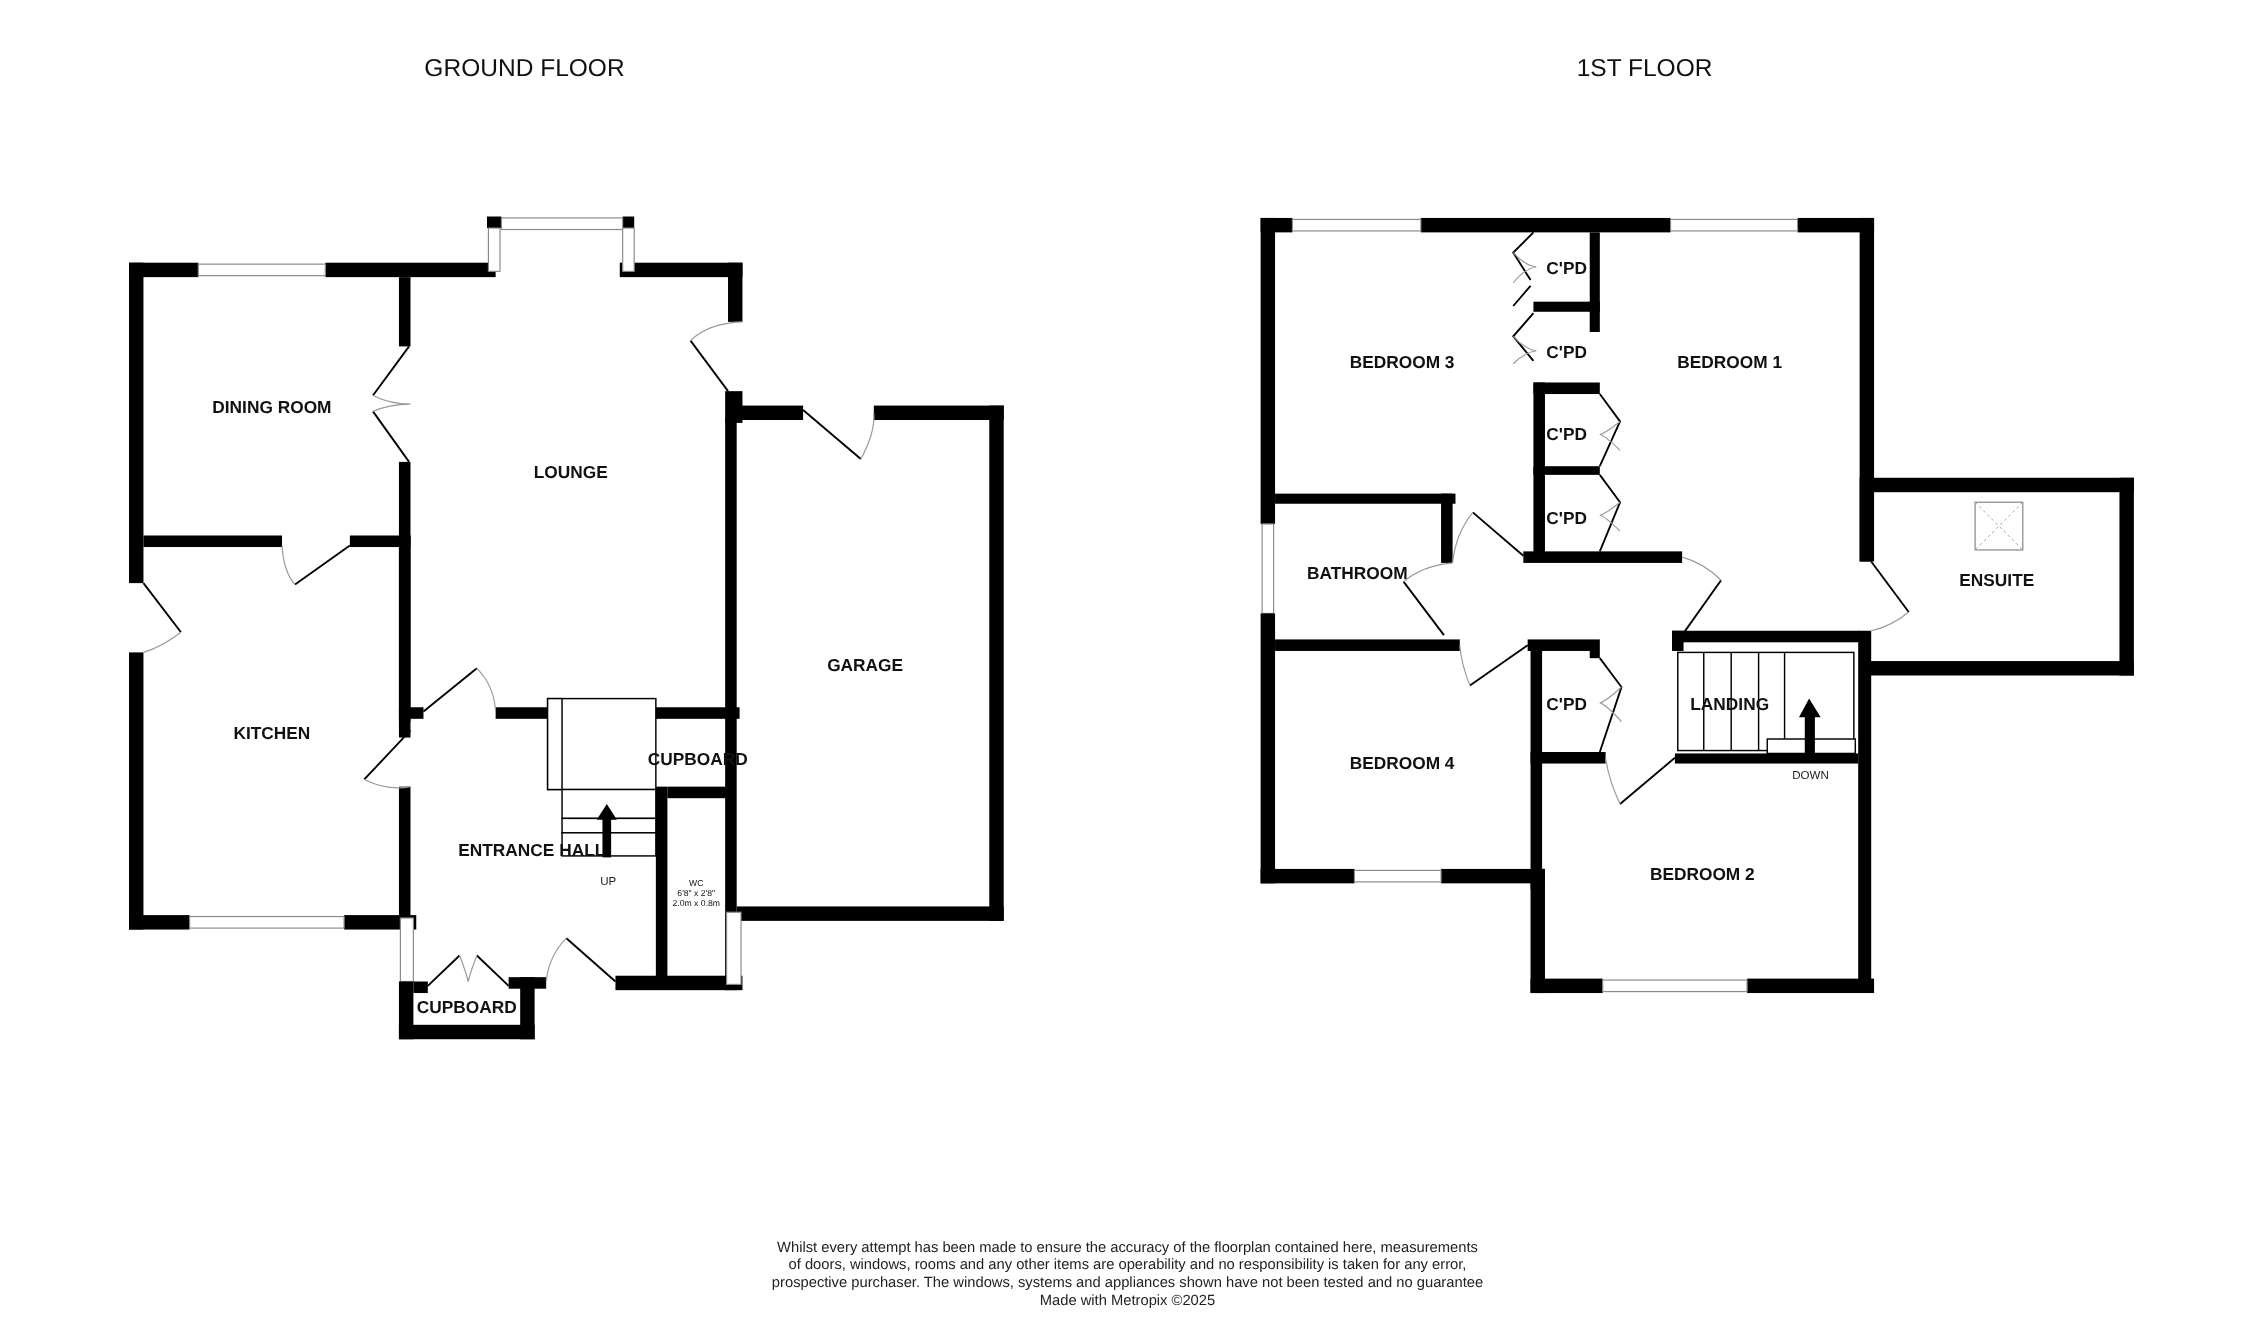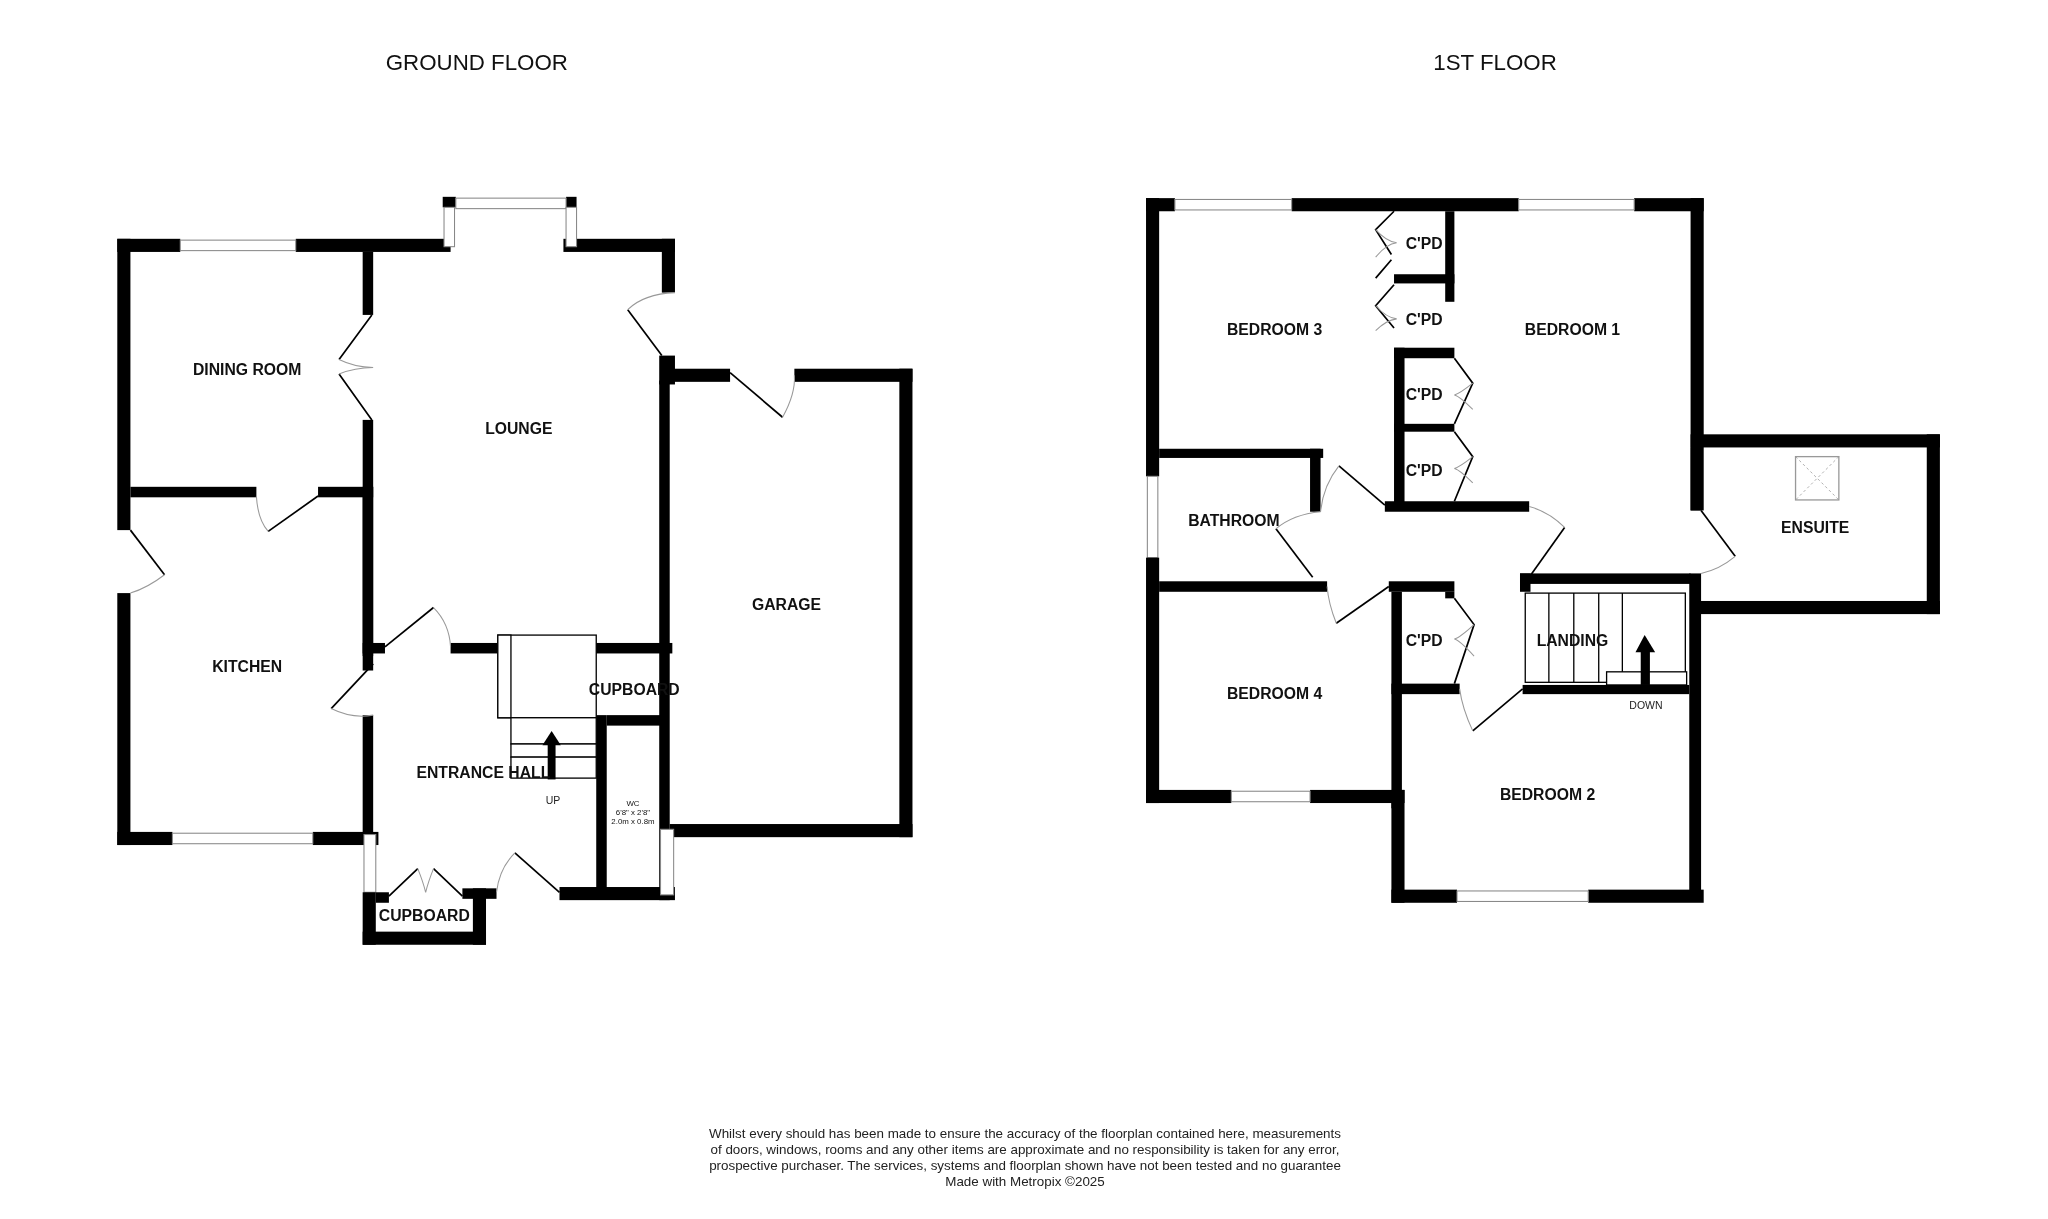--- a/index.html
+++ b/index.html
@@ -209,17 +209,17 @@
     <text class="room" x="940" y="401">BATHROOM</text>
     <text class="room" x="1383" y="406">ENSUITE</text>
     <text class="room" x="1198" y="492">LANDING</text>
     <text class="room" x="971" y="533">BEDROOM 4</text>
     <text class="room" x="1179" y="610">BEDROOM 2</text>
     <text class="small" x="1254" y="540">DOWN</text>
   </g>
 </svg>
 
 <div class="disclaimer">
-  <div>Whilst every should has been made to ensure the accuracy of the floorplan contained here, measurements</div>
-  <div>of doors, windows, rooms and any other items are approximate and no responsibility is taken for any error,</div>
-  <div>prospective purchaser. The services, systems and floorplan shown have not been tested and no guarantee</div>
+  <div>Whilst every attempt has been made to ensure the accuracy of the floorplan contained here, measurements</div>
+  <div>of doors, windows, rooms and any other items are operability and no responsibility is taken for any error,</div>
+  <div>prospective purchaser. The windows, systems and appliances shown have not been tested and no guarantee</div>
   <div>Made with Metropix ©2025</div>
 </div>
 
 </body></html>

